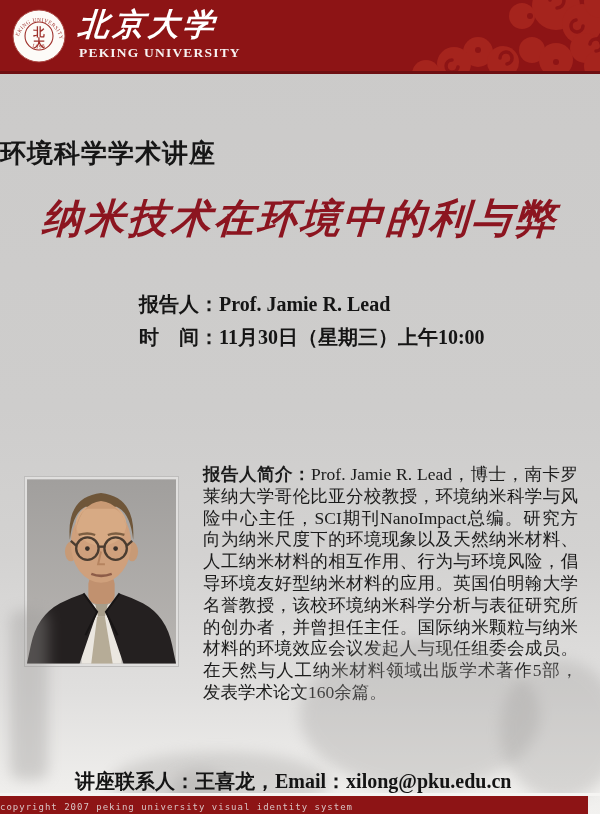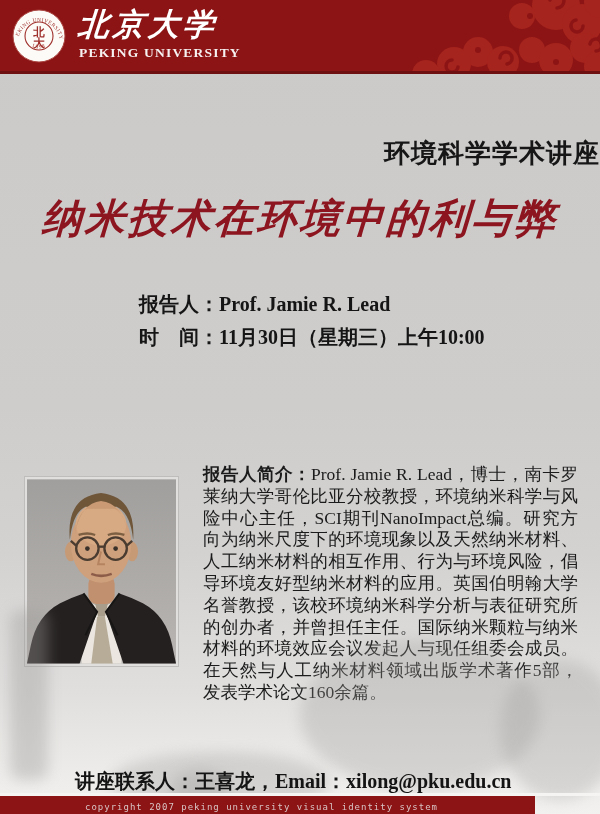--- a/index.html
+++ b/index.html
@@ -20,21 +20,21 @@
     font-family:"DejaVu Serif", serif; font-weight:bold; font-style:italic;
     font-size:31px; letter-spacing:4px; white-space:nowrap; transform:skewX(-4deg);
   }
   .wordmark-en{
     position:absolute; left:79px; top:45px; color:#f7f2f2;
     font-family:"Liberation Serif", serif; font-weight:600;
     font-size:13.5px; letter-spacing:1.2px; white-space:nowrap;
   }
   
   .series-title{
-    position:absolute; top:136px; left:0; width:600px; text-align:right;
+    position:absolute; top:136px; left:0; width:600px; text-align:left;
     font-family:"Liberation Serif","DejaVu Serif",serif; font-weight:bold;
     font-size:26px; color:#161616; letter-spacing:1px;
   }
   .main-title{
     position:absolute; top:191px; left:0; width:600px; text-align:center;
     font-family:"DejaVu Serif", serif; font-weight:bold; font-style:italic;
     font-size:40px; color:#8c1520; letter-spacing:3px; transform:skewX(-3deg);
     white-space:nowrap;
   }
   
@@ -65,22 +65,22 @@
   
   .wm{ position:absolute; background:#9d9b99; filter:blur(7px); border-radius:50%; }
   .wm1{ left:10px; top:610px; width:38px; height:170px; opacity:.38; border-radius:10px;}
   .wm2{ left:300px; top:640px; width:240px; height:150px; opacity:.30; }
   .wm3{ left:110px; top:752px; width:220px; height:60px; opacity:.32; }
   .wm4{ left:500px; top:660px; width:120px; height:140px; opacity:.30; }
   .wm5{ left:170px; top:770px; width:60px; height:40px; opacity:.35; }
   
   .footer-sep{ position:absolute; left:0; bottom:18px; width:600px; height:3px; background:#f5f4f2; }
   .footer{
-    position:absolute; left:0; bottom:0; width:535px; height:18px; background:#8d1415;
-    text-align:center; padding-right:12px;
+    position:absolute; left:0; bottom:0; width:588px; height:18px; background:#8d1415;
+    text-align:left; padding-right:12px;
   }
   .footer .copy{
     font-family:"DejaVu Sans Mono", monospace; font-size:9px; letter-spacing:1px;
     color:#d9c5c5; line-height:18px; white-space:nowrap;
   }
 </style>
 </head>
 <body>
 
 <div class="poster">

